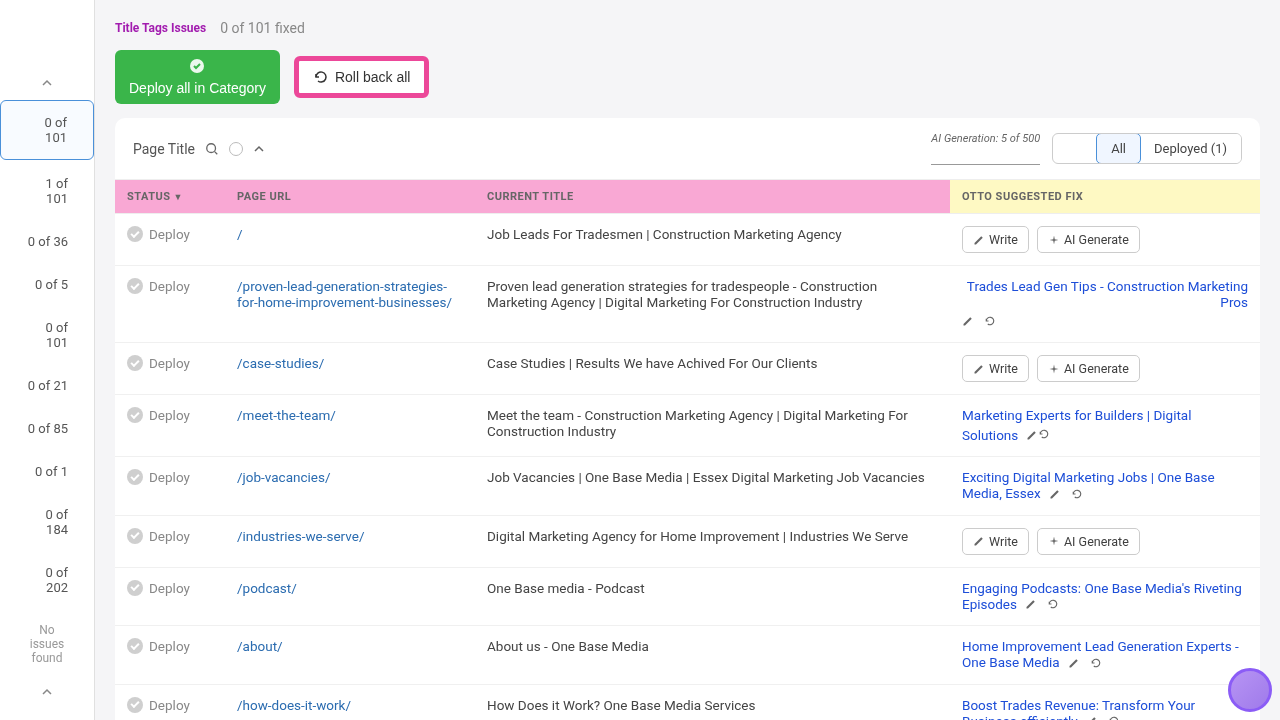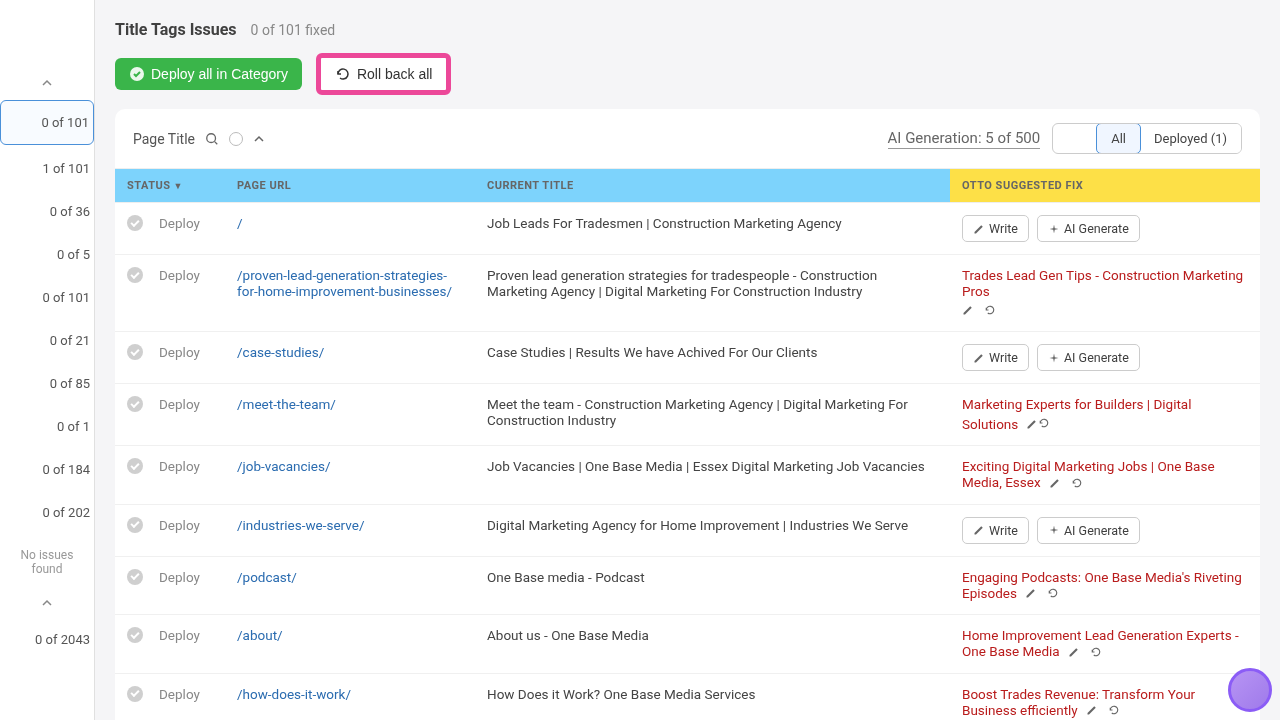--- a/index.html
+++ b/index.html
@@ -1,49 +1,49 @@
 <!DOCTYPE html>
 <html><head>
 <meta charset="utf-8">
 <style>
 * { margin: 0; padding: 0; box-sizing: border-box; }
 body { font-family: -apple-system, BlinkMacSystemFont, "Segoe UI", Roboto, sans-serif; background: #f5f5f7; color: #333; font-size: 14px; }
 .layout { display: flex; }
 .sidebar { width: 95px; background: #fff; border-right: 1px solid #e0e0e0; padding-top: 70px; }
 .sidebar-chevron { text-align: center; color: #888; padding: 6px; cursor: pointer; }
-.sidebar-item { padding: 14px 4px; text-align: right; font-size: 13px; color: #555; border-bottom: 0; cursor: pointer; }
+.sidebar-item { padding: 14px 26px; text-align: right; font-size: 13px; color: #555; border-bottom: 0; cursor: pointer; }
 .sidebar-item.active { border: 1.5px solid #4a90d9; border-radius: 6px; margin: 2px 0; background: #f8fbff; }
 .sidebar-item.noissues { color: #999; font-size: 12px; text-align: center; }
 .main { flex: 1; padding: 20px; }
 .header-row { display: flex; align-items: center; gap: 14px; margin-bottom: 14px; }
-.page-title { font-size: 16px; font-weight: 700; color: #404040; }
+.page-title { font-size: 12px; font-weight: 700; color: #a21caf; }
 .fixed-count { font-size: 14px; color: #888; }
 .btn { display: inline-flex; align-items: center; gap: 6px; padding: 8px 14px; border-radius: 6px; font-size: 14px; cursor: pointer; border: none; }
-.btn-green { background: #3ab54a; color: #fff; font-weight: 500; }
+.btn-green { background: #3ab54a; color: #fff; font-weight: 500; flex-direction: column; }
 .btn-white { background: #fff; color: #333; border: 5px solid #ec4899; }
 .btn-icon { width: 16px; height: 16px; }
 .panel { background: #fff; border-radius: 10px; padding: 0; overflow: hidden; }
 .filter-row { display: flex; align-items: center; justify-content: space-between; padding: 14px 18px; }
 .filter-left { display: flex; align-items: center; gap: 10px; color: #555; }
 .filter-right { display: flex; align-items: center; gap: 12px; }
-.ai-gen-text { font-size: 15px; color: #666; border-bottom: 1px solid #999; padding-bottom: 1px; }
+.ai-gen-text { font-size: 11px; color: #666; border-bottom: 1px solid #999; padding-bottom: 19px; font-style: italic; }
 .tabs { display: flex; border: 1px solid #ccc; border-radius: 6px; overflow: hidden; padding-left: 44px; }
 .tab { padding: 7px 14px; font-size: 13px; color: #444; cursor: pointer; background: #fff; border-right: 1px solid #ccc; }
 .tab:last-child { border-right: none; }
 .tab.active { background: #f0f6ff; border: 1px solid #4a90d9; border-radius: 5px; margin: -1px; z-index: 1; position: relative; }
 table { width: 100%; border-collapse: collapse; }
-thead th { text-align: left; font-size: 11px; font-weight: 700; color: #666; letter-spacing: 0.5px; padding: 10px 12px; background: #7dd3fc; border-top: 1px solid #eee; border-bottom: 1px solid #eee; }
-thead th.fix-col { background: #fde047; }
+thead th { text-align: left; font-size: 11px; font-weight: 700; color: #666; letter-spacing: 0.5px; padding: 10px 12px; background: #f9a8d4; border-top: 1px solid #eee; border-bottom: 1px solid #eee; }
+thead th.fix-col { background: #fef9c3; }
 tbody td { padding: 12px; vertical-align: top; font-size: 13.5px; border-bottom: 1px solid #f0f0f0; }
-.status-cell { display: flex; align-items: center; gap: 16px; color: #888; }
+.status-cell { display: flex; align-items: center; gap: 6px; color: #888; }
 .status-circle { width: 16px; height: 16px; border-radius: 50%; background: #cfcfcf; display: inline-flex; align-items: center; justify-content: center; }
 .status-circle::after { content: ""; width: 6px; height: 3px; border-left: 2px solid #fff; border-bottom: 2px solid #fff; transform: rotate(-45deg); margin-top: -2px; }
 .url-link { color: #2b6cb0; }
 .current-title { color: #444; }
-.fix-text { color: #b91c1c; }
+.fix-text { color: #1d4ed8; text-align: right; }
 .action-btns { display: flex; gap: 8px; }
 .small-btn { display: inline-flex; align-items: center; gap: 4px; padding: 5px 10px; border: 1px solid #ccc; border-radius: 5px; font-size: 12.5px; color: #404040; background: #fff; cursor: pointer; }
 .icon-sm { width: 12px; height: 12px; }
 .inline-icons { display: inline-flex; gap: 10px; margin-top: 4px; color: #888; }
 .inline-icons.after { margin-left: 8px; margin-top: 0; vertical-align: middle; }
 .avatar { position: fixed; bottom: 8px; right: 8px; width: 44px; height: 44px; border-radius: 50%; background: linear-gradient(135deg, #b794f4, #9f7aea); border: 3px solid #8b5cf6; }
 .sort-caret { font-size: 9px; margin-left: 3px; }
 .search-icon-sm { width: 14px; height: 14px; }
 .circle-empty { width: 14px; height: 14px; border: 1.5px solid #bbb; border-radius: 50%; display: inline-block; }
 .chev-up { width: 12px; height: 12px; }

